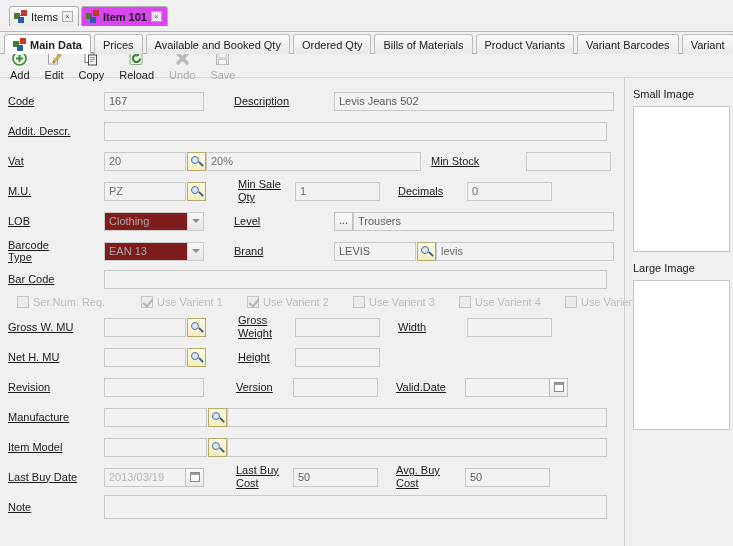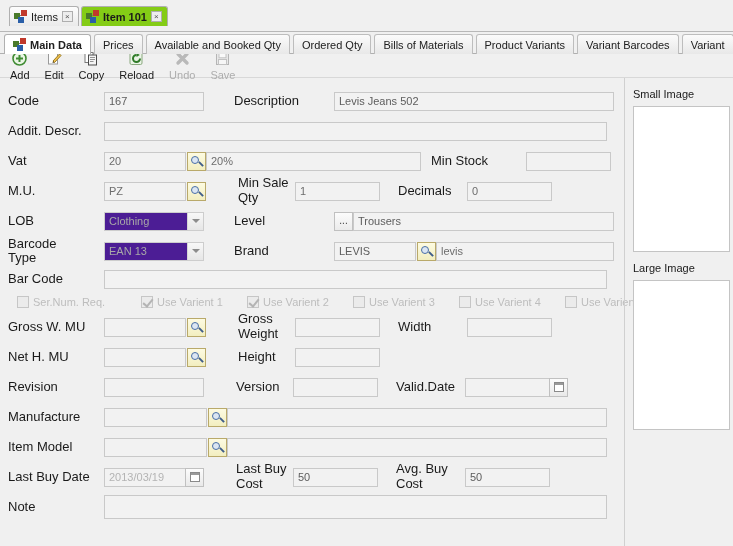--- a/index.html
+++ b/index.html
@@ -34,21 +34,21 @@
     margin-right: 2px;
     border: 1px solid #b0b0b0;
     border-bottom: none;
     border-radius: 3px 3px 0 0;
     background: linear-gradient(#fdfdfd, #eaeaea);
     position: relative; z-index: 2;
     font-size: 11px;
     color: #1a1a1a;
   }
   .wintab.active {
-    background: #84cc16;
+    background: #d946ef;
     font-weight: bold;
   }
   .wintab .lbl { white-space: nowrap; }
   .closebox {
     width: 11px; height: 11px;
     border: 1px solid #aeaeae;
     background: #ededed;
     font-size: 8px; line-height: 9px;
     text-align: center; color: #555;
     font-weight: normal;
@@ -138,23 +138,24 @@
   .imgbox.large { height: 150px; }
   .imgsep { height: 10px; }
 
   
   .row {
     display: flex; align-items: center;
     height: 30px;
     padding-left: 8px;
   }
   .lab {
-    font-size: 13px; color: #1a1a1a;
+    font-size: 11px; color: #1a1a1a;
     flex: 0 0 auto;
     line-height: 1.15;
+    text-decoration: underline;
   }
   .lab.w1 { width: 96px; }
 
   .fld {
     height: 19px;
     background: #f2f2f2;
     border: 1px solid #c9c9c9;
     font-size: 11px;
     color: #6d6d6d;
     padding: 0 4px;
@@ -213,21 +214,21 @@
     background: #fff;
   }
   .calbtn .cal::before {
     content: ""; position: absolute; left: 0; right: 0; top: 0;
     height: 2px; background: #9a9a9a;
   }
 
   
   .combo {
     height: 19px;
-    background: #4c1d95;
+    background: #7f1d1d;
     border: 1px solid #cdcdcd;
     display: flex; align-items: center;
     font-size: 11px; color: #a8a8a8;
     padding-left: 4px;
     position: relative;
     gap: 21px;
   }
   .combo .arw {
     margin-left: auto;
     width: 16px; height: 17px;

